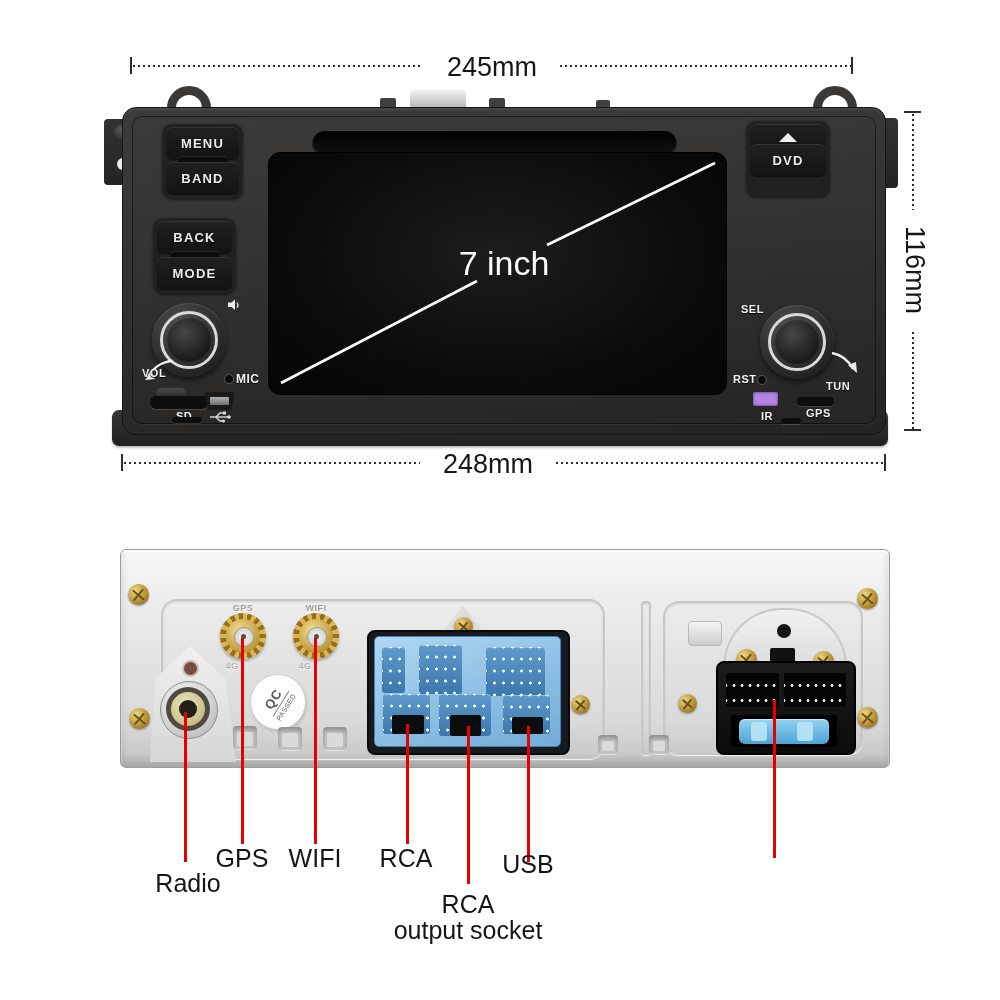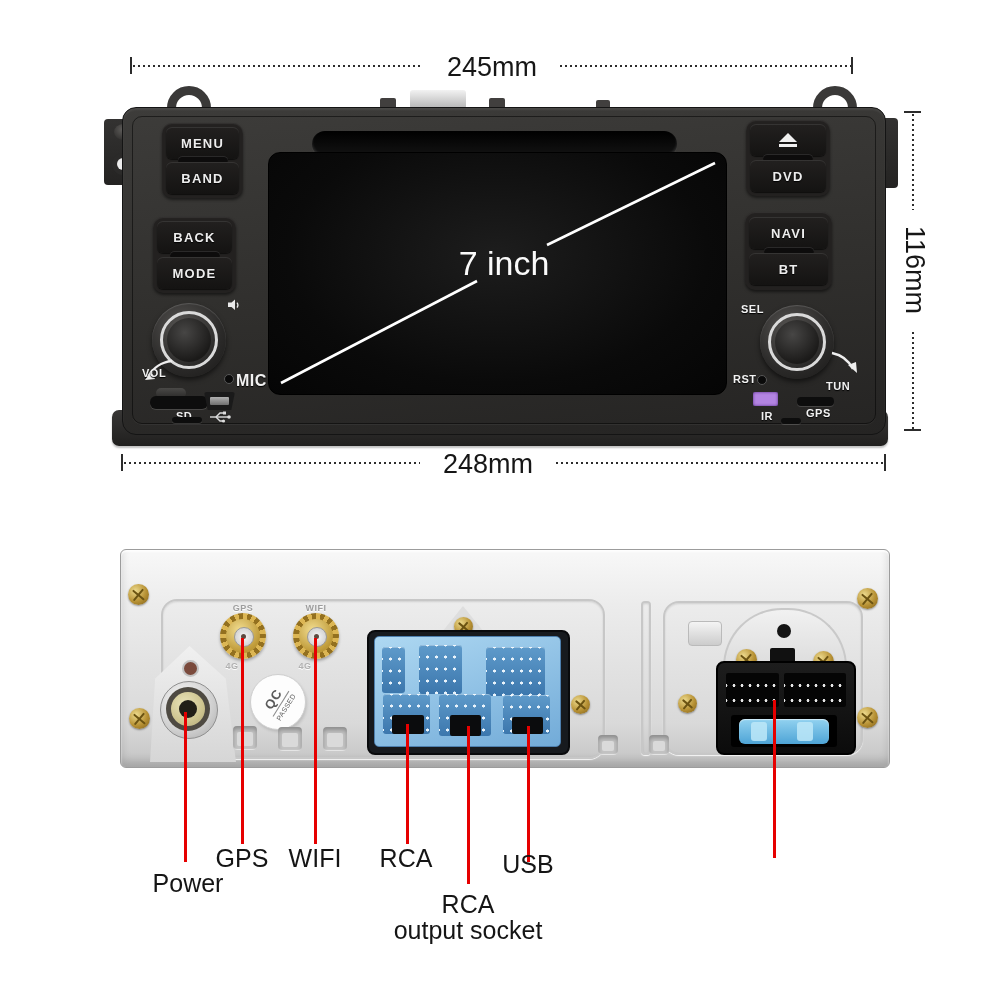--- a/index.html
+++ b/index.html
@@ -167,44 +167,39 @@
     <div class="btn-indent" style="top:33px"></div>
     <div class="btn" style="top:39px">BAND</div>
   </div>
 
   <div class="abs btn-block" style="left:746px;top:120px;width:84px;height:76px">
     <div class="btn" style="top:4px;flex-direction:column">
       <div class="eject-tri"></div>
       <div class="eject-bar"></div>
     </div>
     <div class="btn-indent" style="top:34px"></div>
-    <div class="btn" style="top:40px">DVD</div>
-  </div>
-
-  <div class="abs btn-block" style="left:745px;top:212px;width:87px;height:78px">
-    <div class="btn" style="top:5px">NAVI</div>
-    <div class="btn-indent" style="top:35px"></div>
-    <div class="btn" style="top:41px">BT</div>
-  </div>
+    <div class="btn" style="top:24px">DVD</div>
+  </div>
+
 
   <div class="abs knob-outer" style="left:152px;top:303px">
     <div class="knob-ring"></div>
     <div class="knob-cap"></div>
   </div>
   <svg class="abs" style="left:141px;top:358px" width="34" height="26" viewBox="0 0 34 26">
     <path d="M31,3 A30,30 0 0 0 7,19" stroke="#eeeeee" stroke-width="2.4" fill="none"></path>
     <path d="M10,13 L4,22 L14,21 Z" fill="#eeeeee"></path>
   </svg>
   <div class="abs flabel" style="left:142px;top:367px">VOL</div>
   <svg class="abs" style="left:228px;top:299px" width="13" height="12" viewBox="0 0 13 12">
     <polygon points="0,3.5 3.5,3.5 7,0.5 7,11 3.5,8 0,8" fill="#e9e9e9"></polygon>
     <path d="M9,3.5 A4,4 0 0 1 9,8.5" stroke="#e9e9e9" stroke-width="1.2" fill="none"></path>
   </svg>
   <div class="abs hole-dot" style="left:224px;top:374px;width:8px;height:8px"></div>
-  <div class="abs flabel" style="left:236px;top:372px;font-size:16px">MIC</div>
+  <div class="abs flabel" style="left:236px;top:372px;font-size:12px">MIC</div>
 
   <div class="abs" style="left:156px;top:388px;width:30px;height:10px;border-radius:5px;background:linear-gradient(#4a4947,#2b2a29)"></div>
   <div class="abs slot-dark" style="left:150px;top:396px;width:58px;height:13px;border-radius:6px"></div>
   <div class="abs flabel" style="left:176px;top:410px">SD</div>
   <div class="abs slot-dark" style="left:172px;top:417px;width:30px;height:6px;border-radius:3px"></div>
   <div class="abs" style="left:204px;top:392px;width:31px;height:18px;background:#1a1a1a;border-radius:3px;clip-path:polygon(0 0,100% 0,88% 100%,12% 100%)">
     <div class="abs" style="left:6px;top:5px;width:19px;height:8px;background:linear-gradient(#b0b0b0,#6f6f6f);border-radius:1px"></div>
   </div>
   <svg class="abs" style="left:209px;top:411px" width="22" height="12" viewBox="0 0 22 12">
     <line x1="1" y1="6" x2="19" y2="6" stroke="#dddddd" stroke-width="1.4"></line>
@@ -324,21 +319,21 @@
   </div>
 
   <div class="abs redline" style="left:184px;top:712px;height:150px"></div>
   <div class="abs redline" style="left:241px;top:638px;height:206px"></div>
   <div class="abs redline" style="left:314px;top:638px;height:206px"></div>
   <div class="abs redline" style="left:406px;top:724px;height:120px"></div>
   <div class="abs redline" style="left:467px;top:726px;height:158px"></div>
   <div class="abs redline" style="left:527px;top:726px;height:136px"></div>
   <div class="abs redline" style="left:773px;top:700px;height:158px"></div>
 
-  <div class="abs callout" style="left:188px;top:870px">Power</div>
+  <div class="abs callout" style="left:188px;top:870px">Radio</div>
   <div class="abs callout" style="left:242px;top:845px">GPS</div>
   <div class="abs callout" style="left:315px;top:845px">WIFI</div>
   <div class="abs callout" style="left:406px;top:845px">RCA</div>
   <div class="abs callout" style="left:528px;top:851px">USB</div>
   <div class="abs callout" style="left:468px;top:891px">RCA</div>
   <div class="abs callout" style="left:468px;top:917px">output socket</div>
 
 </div>
 
 </body></html>

